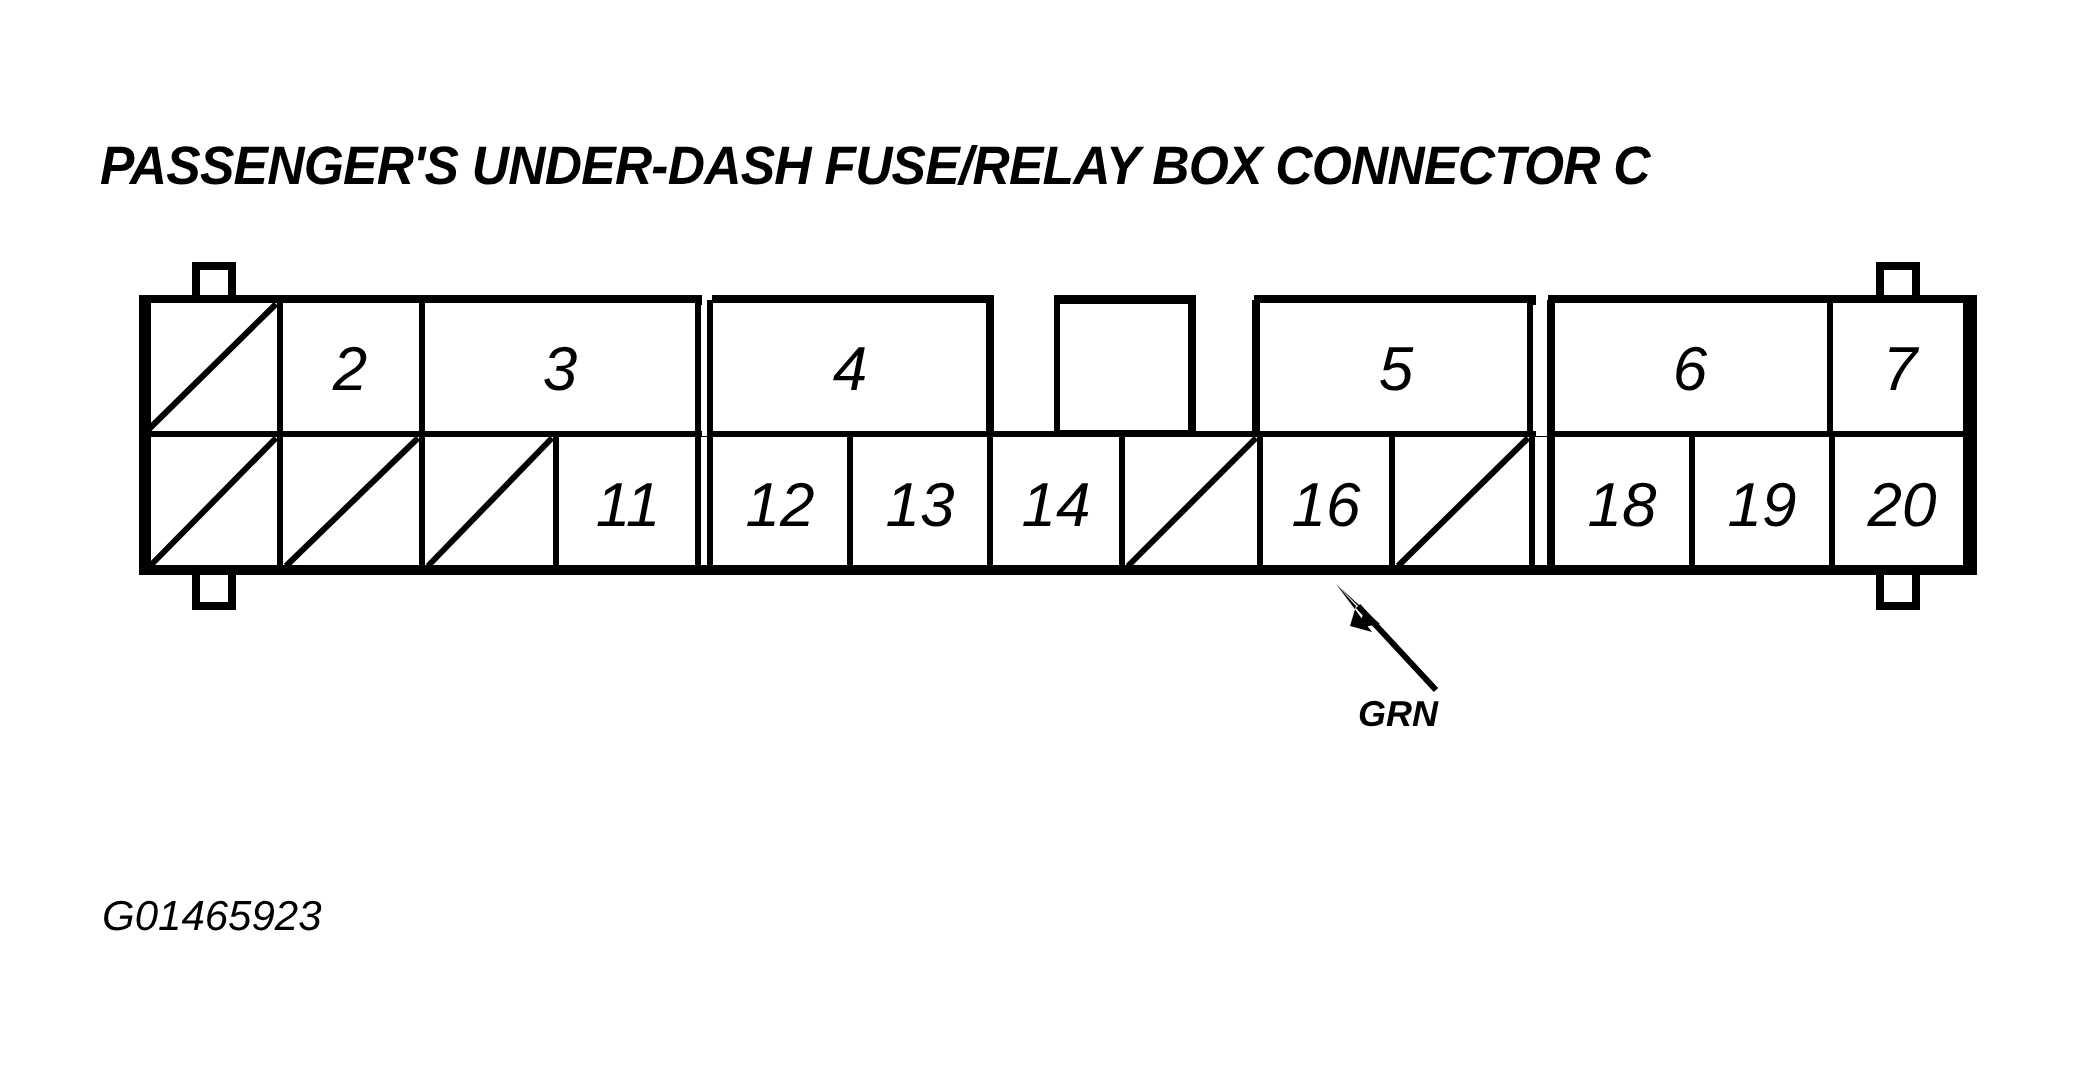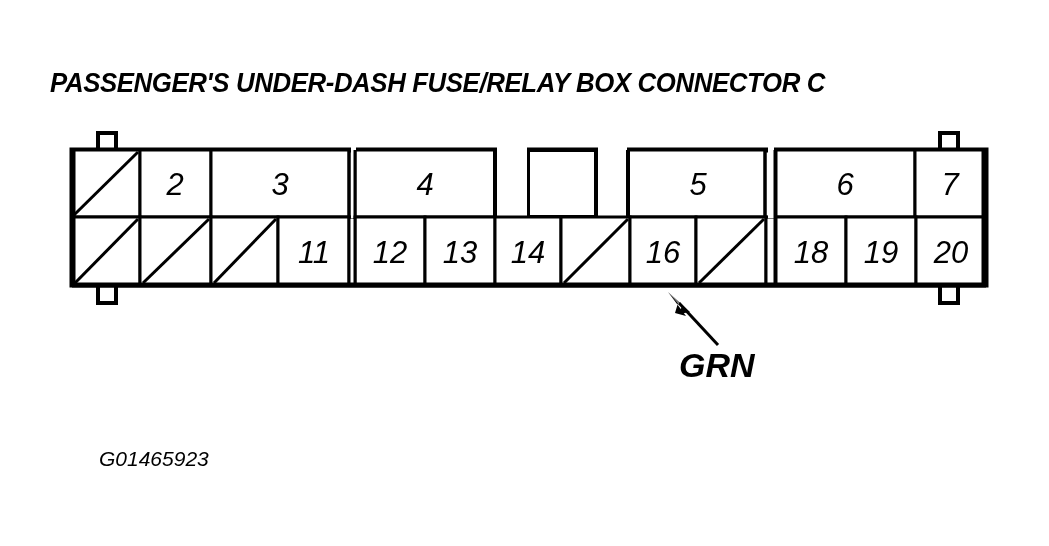--- a/index.html
+++ b/index.html
@@ -52,34 +52,33 @@
     font-size: 25px;
     white-space: nowrap;
     line-height: 1;
   }
   .grn-label {
     position: absolute;
     left: 661px;
     top: 348px;
     font-family: "Liberation Sans", sans-serif;
     font-weight: bold;
-    font-size: 34px;
+    font-size: 18px;
     white-space: nowrap;
     line-height: 1;
   }
   .figure-id {
     position: absolute;
     left: 33px;
     top: 448px;
     font-family: "Liberation Sans", sans-serif;
     font-weight: normal;
     font-size: 21px;
     white-space: nowrap;
     line-height: 1;
-    margin-left: 48px;
   }
   svg text {
     font-family: "Liberation Sans", sans-serif;
     fill: #000000;
   }
 </style>
 </head>
 <body>
 
 <div id="stage">

